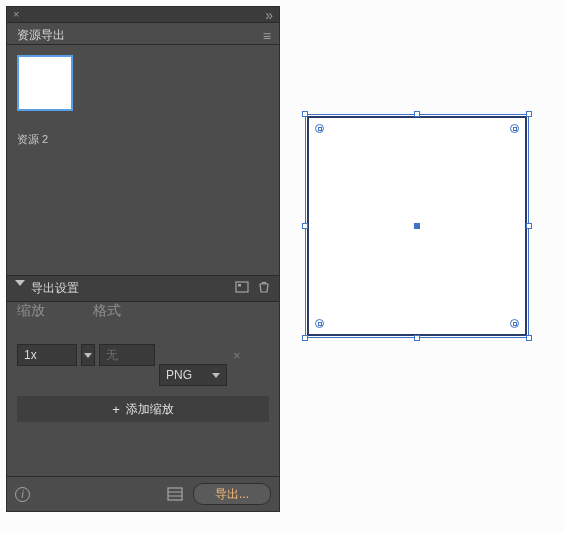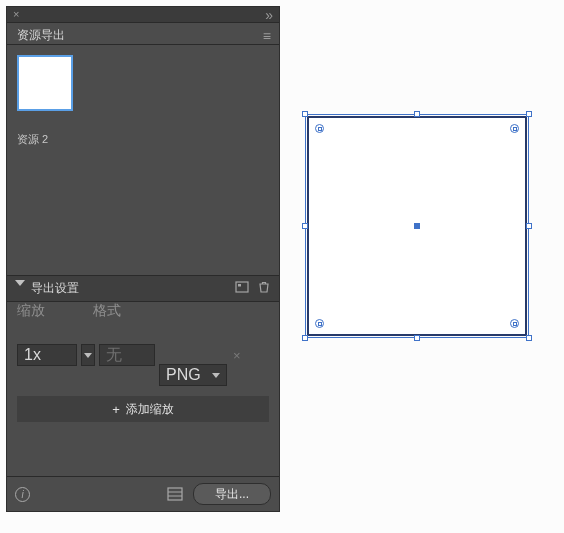--- a/index.html
+++ b/index.html
@@ -28,38 +28,38 @@
 .hicon svg { width: 100%; height: 100%; display: block; }
 
 .platforms { display: flex; justify-content: flex-end; gap: 14px; padding: 4px 10px 6px; color: #b5b5b5; font-size: 11px; }
 
 .labels { display: flex; padding: 0 10px; color: #8f8f8f; font-size: 14px; }
 .labels .c1 { width: 76px; }
 .labels .c2 { width: 78px; }
 .labels .c3 { width: 70px; }
 
 .controls { display: flex; align-items: center; padding: 4px 10px 8px; gap: 4px; }
-.field { background: #3a3a3a; border: 1px solid #2a2a2a; height: 22px; display: flex; align-items: center; padding: 0 6px; color: #d9d9d9; font-size: 16px; }
+.field { background: #3a3a3a; border: 1px solid #2a2a2a; height: 22px; display: flex; align-items: center; padding: 0 6px; color: #d9d9d9; font-size: 12px; }
 .scale-box { width: 60px; justify-content: space-between; }
 .scale-dd { width: 14px; height: 22px; background: #3a3a3a; border: 1px solid #2a2a2a; display: flex; align-items: center; justify-content: center; }
 .scale-dd::after { content: ""; border-left: 4px solid transparent; border-right: 4px solid transparent; border-top: 5px solid #bdbdbd; }
 .suffix-box { width: 56px; color: #6f6f6f; }
 .format-box { width: 68px; justify-content: space-between; margin-top: 40px; }
 .format-box::after { content: ""; border-left: 4px solid transparent; border-right: 4px solid transparent; border-top: 5px solid #bdbdbd; margin-left: 6px; }
 .remove-x { color: #7a7a7a; font-size: 13px; margin-left: 2px; }
 
 .add-scale { margin: 2px 10px 0; height: 26px; background: #3f3f3f; display: flex; align-items: center; justify-content: center; color: #e2e2e2; font-size: 12px; cursor: pointer; }
 .add-scale .plus { font-size: 13px; margin-right: 6px; }
 
 .footer { margin-top: auto; display: flex; align-items: center; padding: 6px 8px; border-top: 1px solid #2a2a2a; background: #4c4c4c; }
 .info-circle { width: 15px; height: 15px; border: 1.3px solid #a9a9a9; border-radius: 50%; display: flex; align-items: center; justify-content: center; color: #a9a9a9; font-size: 10px; font-style: italic; }
 .footer .sp { flex: 1; }
 .grid-icon { width: 16px; height: 14px; margin-right: 10px; opacity: .75; }
 .grid-icon svg { width: 100%; height: 100%; display: block; }
-.export-btn { width: 78px; height: 22px; background: #5a5a5a; border: 1px solid #2e2e2e; border-radius: 10px; color: #e5e5e5; font-size: 12px; display: flex; align-items: center; justify-content: center; cursor: pointer; }
+.export-btn { width: 78px; height: 22px; background: #5a5a5a; border: 1px solid #2e2e2e; border-radius: 10px; color: #fdba74; font-size: 12px; display: flex; align-items: center; justify-content: center; cursor: pointer; }
 
 
 .canvas { position: absolute; left: 305px; top: 114px; width: 224px; height: 224px; }
 .bbox { position: absolute; inset: 0; border: 1px solid #3f72c8; }
 .art { position: absolute; inset: 2px; border: 2px solid #273a6a; background: #fff; }
 .h { position: absolute; width: 6px; height: 6px; background: #fff; border: 1px solid #3f72c8; }
 .h.tl { left: -3px; top: -3px; } .h.tr { right: -3px; top: -3px; }
 .h.bl { left: -3px; bottom: -3px; } .h.br { right: -3px; bottom: -3px; }
 .h.tm { left: 50%; top: -3px; margin-left: -3px; } .h.bm { left: 50%; bottom: -3px; margin-left: -3px; }
 .h.ml { top: 50%; left: -3px; margin-top: -3px; } .h.mr { top: 50%; right: -3px; margin-top: -3px; }

